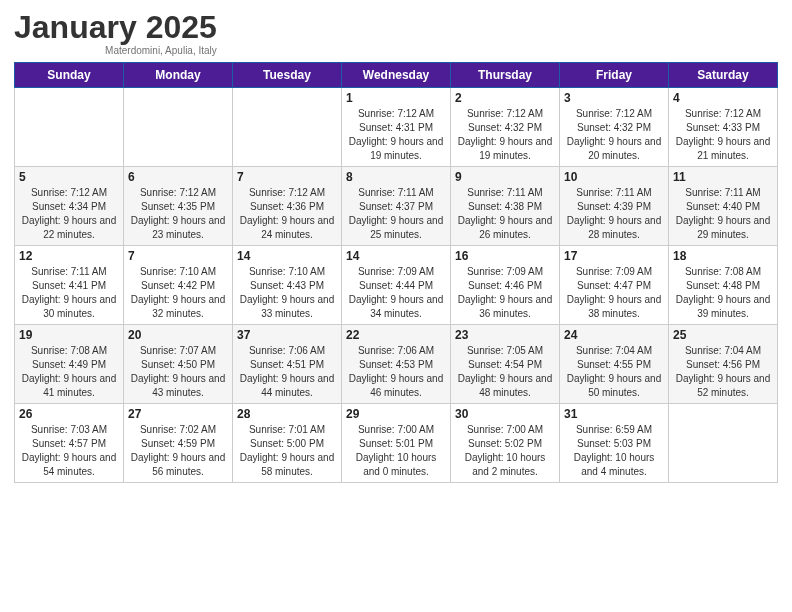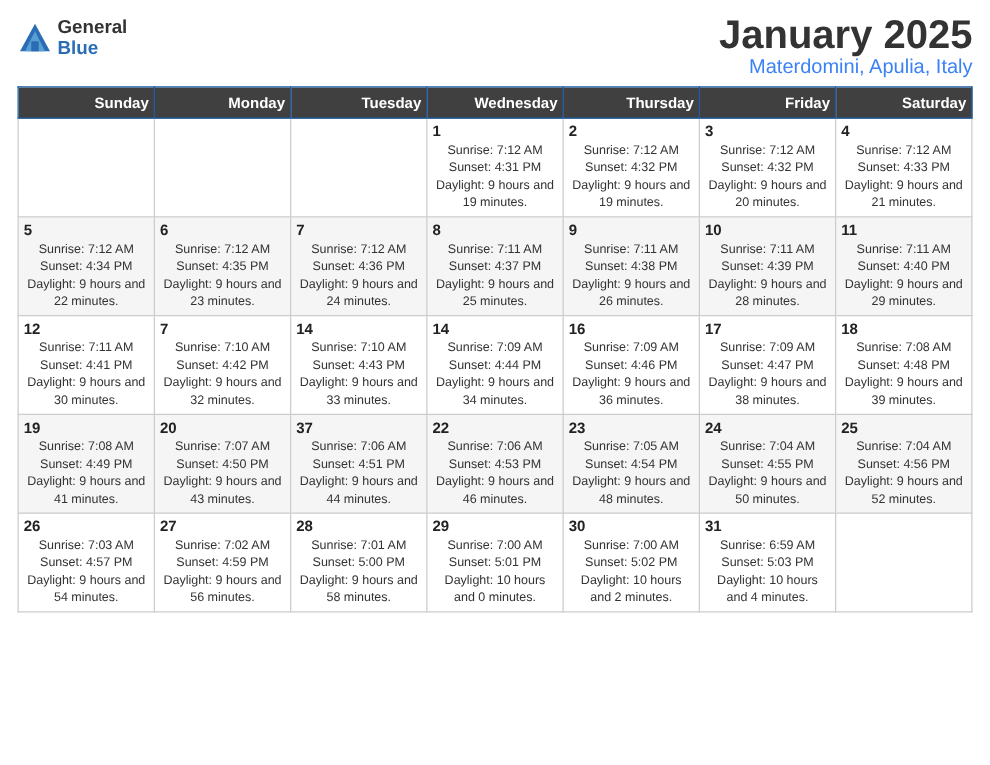--- a/index.html
+++ b/index.html
@@ -47,35 +47,35 @@
     .title-section {
       text-align: right;
     }
     .month-title {
       font-size: 32px;
       font-weight: bold;
       color: #333;
       line-height: 1.1;
     }
     .subtitle {
-      font-size: 16px;
-      color: #3b82f6;
+      font-size: 10px;
+      color: #737373;
     }
     .calendar {
       width: 100%;
       border-collapse: collapse;
       border: 1px solid #ccc;
     }
     .calendar th {
-      background-color: #404040;
+      background-color: #4c1d95;
       color: #fff;
       font-size: 12px;
       font-weight: bold;
       padding: 5px 4px;
-      text-align: right;
+      text-align: center;
       border: 1px solid #1a5da5;
     }
     .calendar td {
       vertical-align: top;
       border: 1px solid #ccc;
       padding: 3px 4px;
       width: 108px;
       min-height: 80px;
       background: #fff;
       font-size: 10px;
@@ -101,31 +101,20 @@
     }
     .calendar tr:nth-child(even) td.empty-cell {
       background-color: #f5f5f5;
     }
   </style>
 </head>
 <body>
 
 <div class="container">
   <div class="header">
-    <div class="logo">
-      <svg class="logo-icon" viewBox="0 0 28 28">
-        <polygon points="14,2 26,24 2,24" fill="#2a6db5"></polygon>
-        <polygon points="14,8 22,24 6,24" fill="#5a9fd4"></polygon>
-        <rect x="11" y="16" width="6" height="8" fill="#2a6db5"></rect>
-      </svg>
-      <div class="logo-text">
-        <span class="logo-general">General</span>
-        <span class="logo-blue">Blue</span>
-      </div>
-    </div>
     <div class="title-section">
       <div class="month-title">January 2025</div>
       <div class="subtitle">Materdomini, Apulia, Italy</div>
     </div>
   </div>
 
   <table class="calendar">
     <thead>
       <tr>
         <th>Sunday</th>

